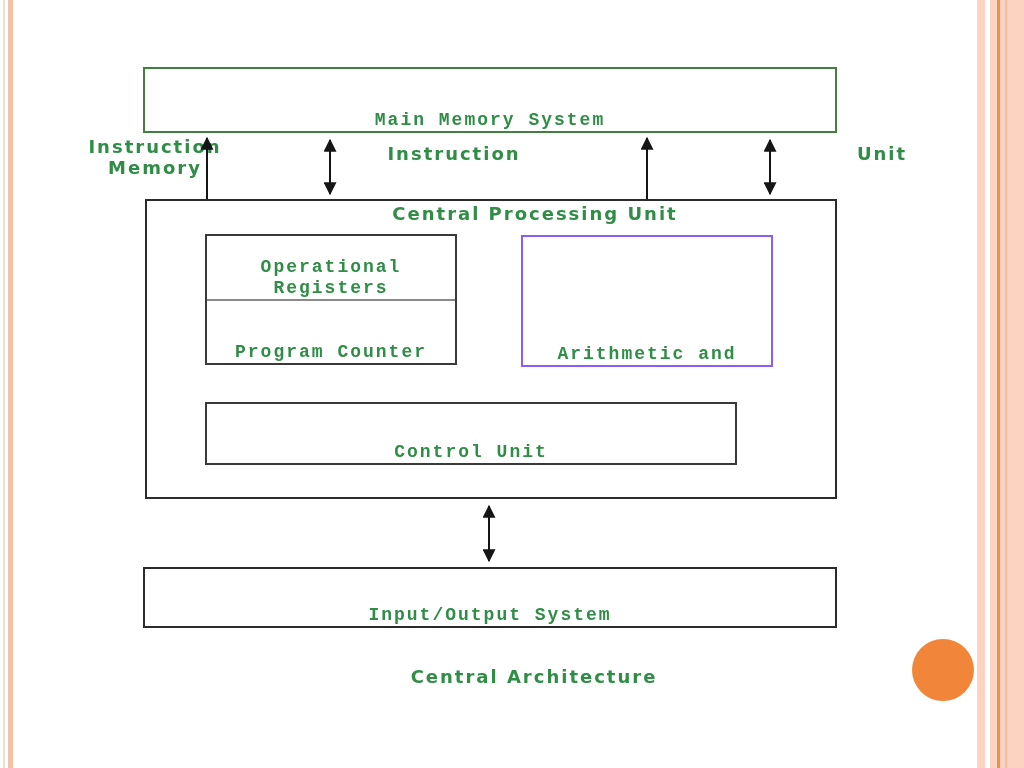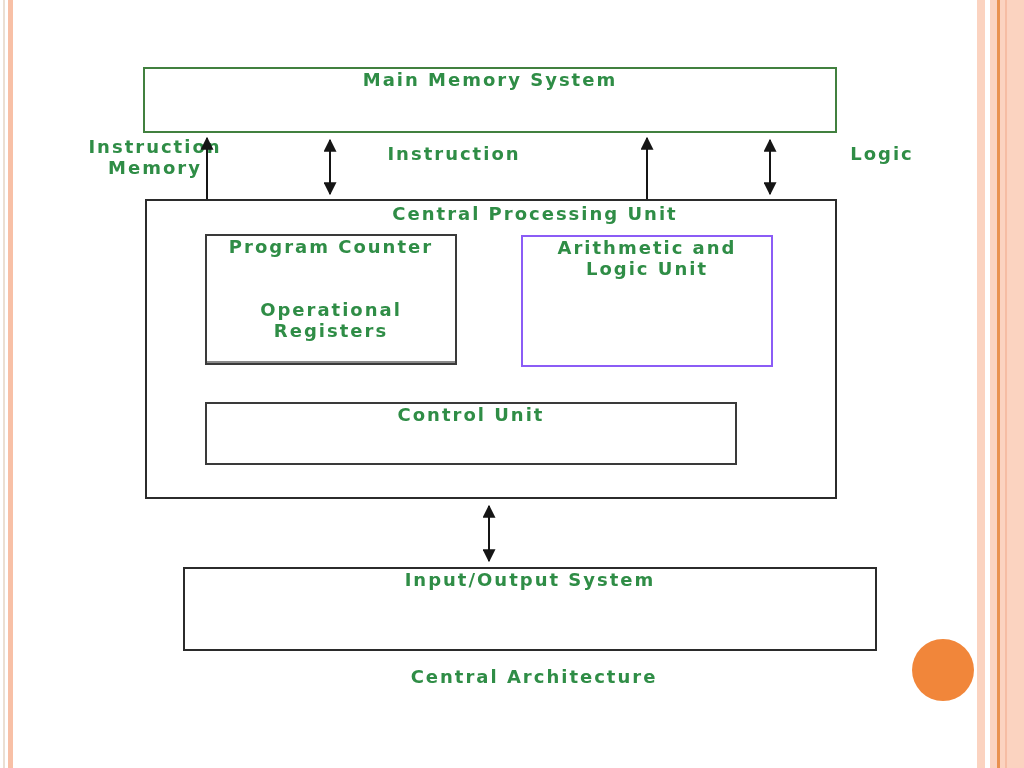--- a/index.html
+++ b/index.html
@@ -28,34 +28,34 @@
   .green-border { border: 2px solid var(--border-green, #41803f); }
   .dark-border  { border: 2px solid var(--box-border, #2b2b2b); }
   .label {
     color: var(--text-green, #2f8d46);
     font-size: 18px;
     font-weight: 600;
     letter-spacing: 2px;
     line-height: 21px;
     text-align: center;
   }
-  .center-flex { display: flex; align-items: flex-start; justify-content: center; }
+  .center-flex { display: flex; align-items: flex-end; justify-content: center; font-family: Liberation Mono, monospace; }
   .abs-label { position: absolute; margin-left: 44px; }
   .two-line span { display: block; }
 
   #memory-box  { left: 143px; top: 67px;  width: 694px; height: 66px; }
   #cpu-box     { left: 145px; top: 199px; width: 692px; height: 300px; }
   #cpu-label   { left: 145px; top: 203px; width: 692px; }
   #registers-box { left: 205px; top: 234px; width: 252px; height: 131px;
                    border: 2px solid #3a3a3a; display: flex; flex-direction: column; }
   #opreg-cell  { flex: 1 1 50%; border-bottom: 2px solid var(--divider, #8a8a8a); }
   #pc-cell     { flex: 1 1 50%; }
   #alu-box     { left: 521px; top: 235px; width: 252px; height: 132px; border: 2px solid #8b5cf6; }
   #control-box { left: 205px; top: 402px; width: 532px; height: 63px; border: 2px solid #3a3a3a; }
-  #io-box      { left: 143px; top: 567px; width: 694px; height: 84px; margin-left: 40px; }
+  #io-box      { left: 143px; top: 567px; width: 694px; height: 61px; }
   #caption     { left: 143px; top: 666px; width: 694px; }
 
   
   #instruction-address-label { left: 41px;  top: 136px; width: 140px; }
   #instruction-label         { left: 340px; top: 143px; width: 140px; white-space: nowrap; }
   #data-address-label        { left: 455px; top: 175px; width: 190px; white-space: nowrap; }
   #data-label                { left: 798px; top: 143px; width: 80px;  white-space: nowrap; }
 
   #bus-arrows-svg { position: absolute; left: 0; top: 0; pointer-events: none; }
   .bus-line { stroke: var(--arrow, #151515); stroke-width: 2; }
@@ -76,41 +76,40 @@
 
   <div class="box green-border center-flex" id="memory-box">
     <div class="label">Main Memory System</div>
   </div>
 
   <div class="abs-label label two-line" id="instruction-address-label">
     <span>Instruction</span>
     <span>Memory</span>
   </div>
   <div class="abs-label label" id="instruction-label">Instruction</div>
-  <div class="abs-label label" id="data-label">Logic</div>
+  <div class="abs-label label" id="data-label">Unit</div>
 
   <div class="box dark-border" id="cpu-box"></div>
   <div class="abs-label label" id="cpu-label">Central Processing Unit</div>
 
   <div class="box" id="registers-box">
-    <div class="center-flex" id="pc-cell">
-      <div class="label">Program Counter</div>
-    </div>
     <div class="center-flex" id="opreg-cell">
       <div class="label two-line">
         <span>Operational</span>
         <span>Registers</span>
       </div>
     </div>
+    <div class="center-flex" id="pc-cell">
+      <div class="label">Program Counter</div>
+    </div>
   </div>
 
   <div class="box center-flex" id="alu-box">
     <div class="label two-line">
       <span>Arithmetic and</span>
-      <span>Logic Unit</span>
     </div>
   </div>
 
   <div class="box center-flex" id="control-box">
     <div class="label">Control Unit</div>
   </div>
 
   <div class="box dark-border center-flex" id="io-box">
     <div class="label">Input/Output System</div>
   </div>

